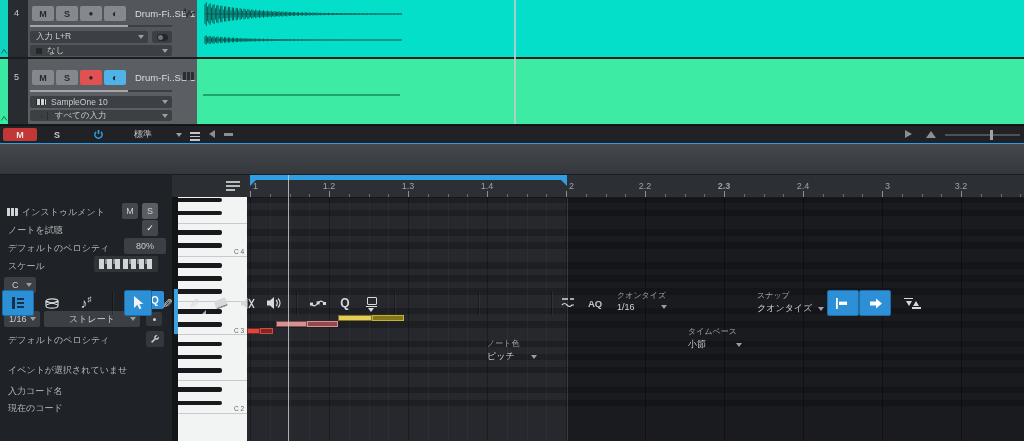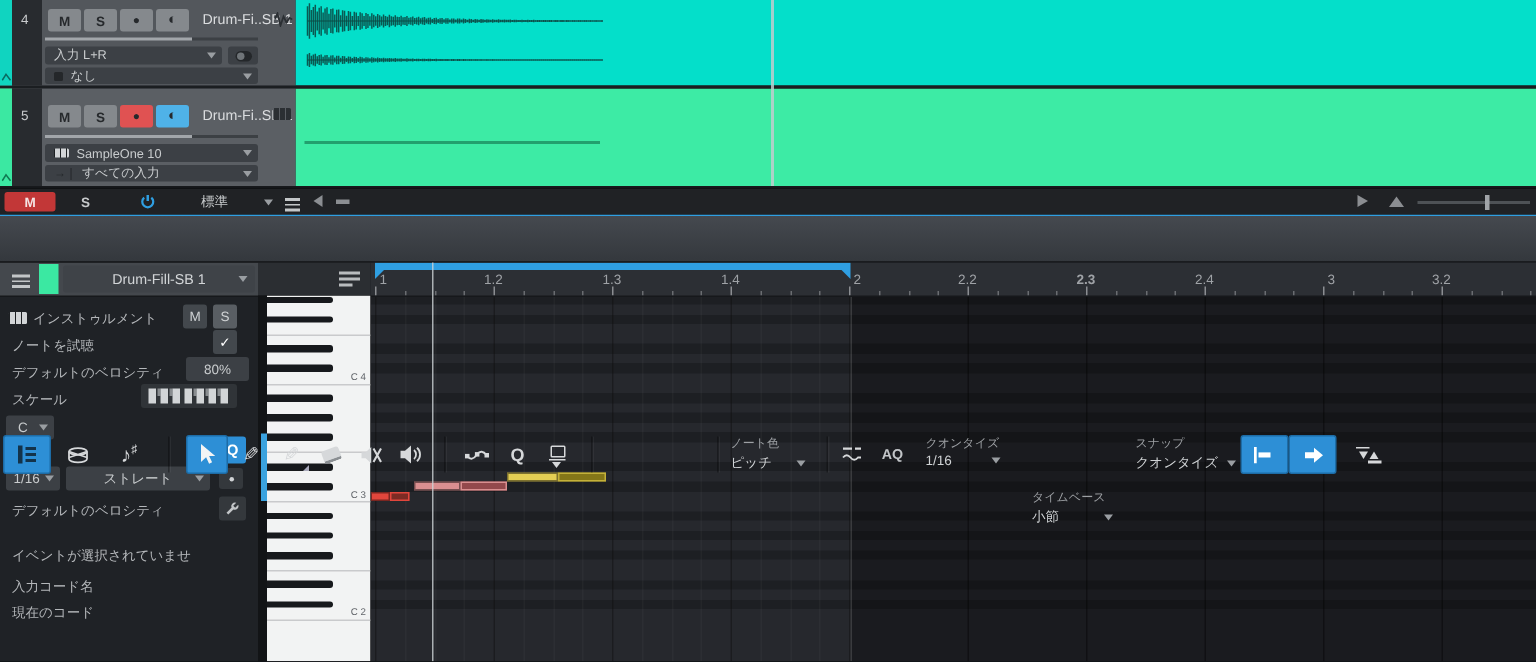--- a/index.html
+++ b/index.html
@@ -172,32 +172,20 @@
       <div style="position: absolute; left: 6px; top: 33.2px; width: 44px; height: 4.8px; background: rgb(23, 25, 28); border-radius: 0px 2px 2px 0px;"></div>
       <div style="position: absolute; left: 6px; top: 25.8px; width: 69px; height: 1px; background: rgb(201, 202, 204);"></div>
       <div style="position: absolute; left: 6px; top: 13.6px; width: 44px; height: 4.8px; background: rgb(23, 25, 28); border-radius: 0px 2px 2px 0px;"></div>
       <div style="position: absolute; left: 6px; top: 0.5px; width: 44px; height: 4.8px; background: rgb(23, 25, 28); border-radius: 0px 2px 2px 0px;"></div>
       <div style="position: absolute; left: 46px; top: 51.2px; width: 26px; font-size: 6.5px; color: rgb(98, 101, 106); text-align: right;">C 4</div>
       <div style="position: absolute; left: 46px; top: 129.8px; width: 26px; font-size: 6.5px; color: rgb(98, 101, 106); text-align: right;">C 3</div>
       <div style="position: absolute; left: 46px; top: 208.4px; width: 26px; font-size: 6.5px; color: rgb(98, 101, 106); text-align: right;">C 2</div>
     </div>
 
   <div id="panel" class="abs" style="left:0;top:175px;width:172px;height:266px;background:#1f2226;overflow:hidden;">
-    <div class="abs" style="left:0;top:0;width:172px;height:22px;background:#44484d;border-bottom:1px solid #16181b;">
-      <span class="abs hamb" style="left:8px;top:6px;">
-          <div></div>
-          <div></div>
-          <div></div>
-        </span>
-      <span class="abs" style="left:26px;top:1px;width:13px;height:20px;background:#3be8a2;"></span>
-      <span class="abs" style="left:42px;top:2px;width:128px;height:18px;background:#3f4348;border-radius:2px;display:flex;align-items:center;justify-content:center;">
-        <span class="lbl" style="color:#d2d5d7;font-size:9.5px;">Drum-Fill-SB 1</span>
-        <span class="dar abs" style="right:5px;top:7px;"></span>
-      </span>
-    </div>
 
     <span class="abs kbicon" style="left:6px;top:33px;"></span>
     <span class="abs lbl" style="left:22px;top:31px;">インストゥルメント</span>
     <span class="abs btn-sq" style="left:122px;top:28px;width:16px;height:16px;">M</span>
     <span class="abs btn-sq" style="left:142px;top:28px;width:16px;height:16px;background:#595e63;">S</span>
 
     <span class="abs lbl" style="left:8px;top:49px;">ノートを試聴</span>
     <span class="abs btn-sq" style="left:142px;top:45px;width:16px;height:16px;color:#fff;">✓</span>
 
     <span class="abs lbl" style="left:8px;top:67px;">デフォルトのベロシティ</span>
@@ -314,21 +302,21 @@
       </span>
     <span class="tool" style="left:358px;width:26px;">
       <span style="position:relative;width:13px;height:13px;">
         <span class="abs" style="left:2px;top:0;width:8px;height:6px;border:1.2px solid #d6d8da;border-radius:1px;"></span>
         <span class="abs" style="left:1px;top:9px;width:11px;height:1.5px;background:#d6d8da;"></span>
         <span class="abs" style="left:3.5px;top:11px;width:0;height:0;border-left:3px solid transparent;border-right:3px solid transparent;border-top:4px solid #d6d8da;"></span>
       </span>
       </span>
     <span class="sep" style="left:394px;"></span>
     <span class="sep" style="left:478px;"></span>
-    <span class="stack" style="left:487px;width:58px;">
+    <span class="stack" style="left:487px;width:58px;margin-top:48px;">
       <span class="sl">ノート色</span>
       <span class="sv">
           <span>ピッチ</span>
           <span class="dar" style="margin-left:12px;"></span>
         </span>
       </span>
     <span class="sep" style="left:551px;"></span>
     <span class="tool" style="left:556px;width:24px;">
       <svg width="14" height="12" viewBox="0 0 14 12">
         <path d="M1 2 H7 M9 2 H13" stroke="#d6d8da" stroke-width="1.5"></path>

